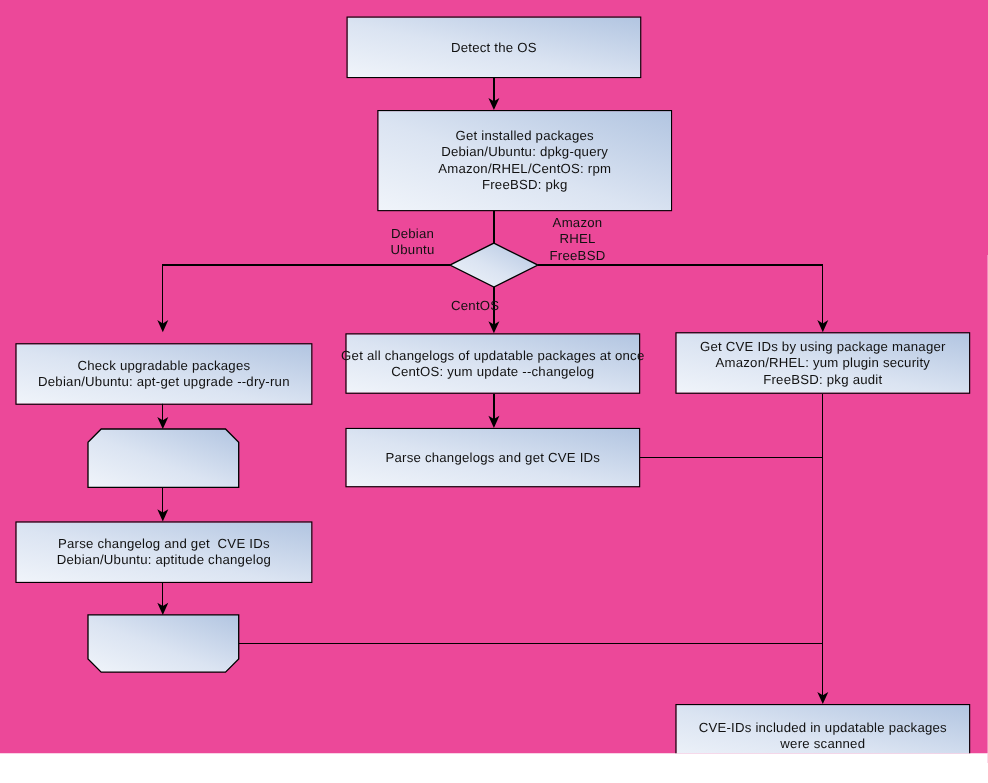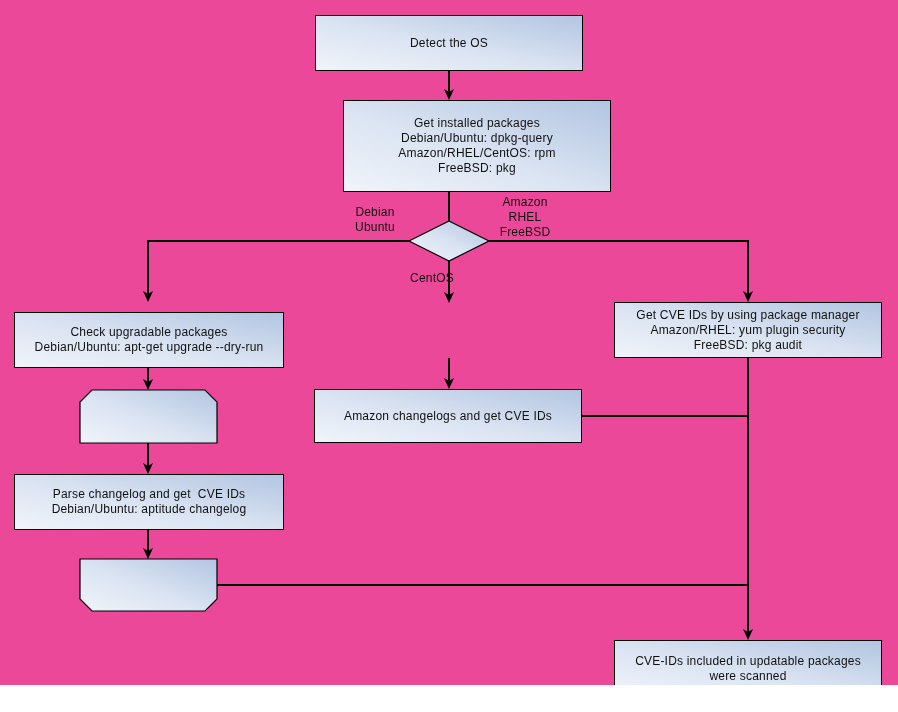--- a/index.html
+++ b/index.html
@@ -114,23 +114,27 @@
   <div class="node" id="n-check">
     <span>Check upgradable packages
 Debian/Ubuntu: apt-get upgrade --dry-run</span>
   </div>
 
   <div class="node" id="n-parse-left">
     <span>Parse changelog and get  CVE IDs
 Debian/Ubuntu: aptitude changelog</span>
   </div>
 
+  <div class="node" id="n-changelogs">
+    <span>Get all changelogs of updatable packages at once
+CentOS: yum update --changelog</span>
+  </div>
 
   <div class="node" id="n-parse-mid">
-    <span>Amazon changelogs and get CVE IDs</span>
+    <span>Parse changelogs and get CVE IDs</span>
   </div>
 
   <div class="node" id="n-cve-right">
     <span>Get CVE IDs by using package manager
 Amazon/RHEL: yum plugin security
 FreeBSD: pkg audit</span>
   </div>
 
   <div class="node" id="n-scanned">
     <span>CVE-IDs included in updatable packages

